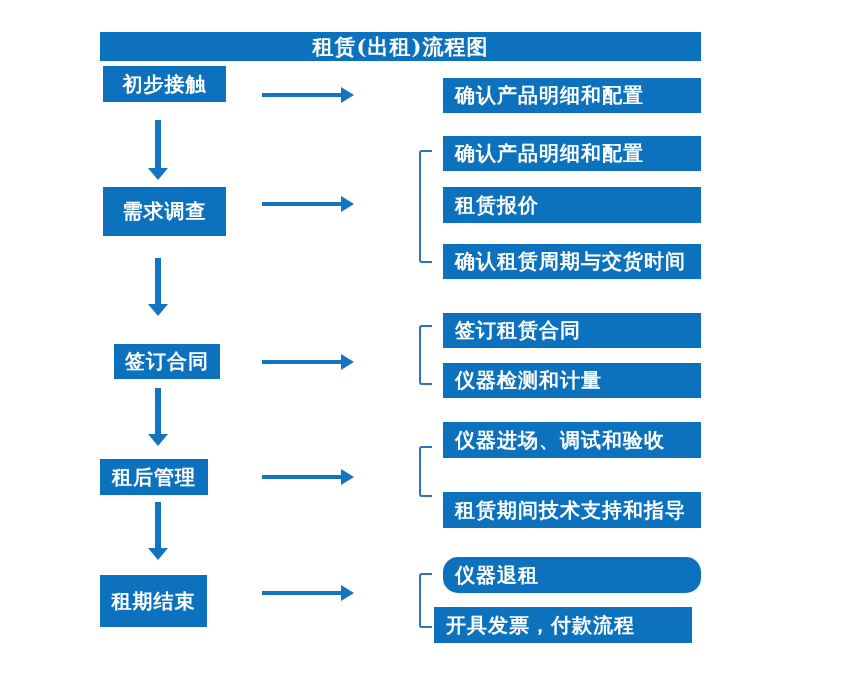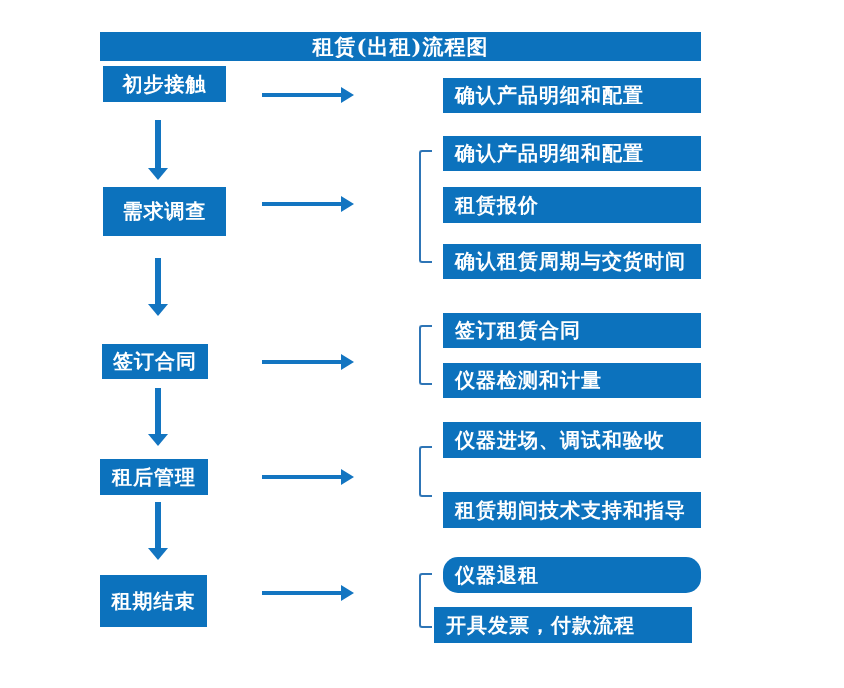--- a/index.html
+++ b/index.html
@@ -74,21 +74,21 @@
 </style>
 </head>
 <body>
 
 <div class="stage">
 
   <div class="box title-bar" style="left:100px;top:16px;width:601px;height:29px;margin-top:16px;">租赁(出租)流程图</div>
 
   <div class="box left-box" style="left:103px;top:66px;width:123px;height:36px;">初步接触</div>
   <div class="box left-box" style="left:103px;top:187px;width:123px;height:49px;">需求调查</div>
-  <div class="box left-box" style="left:102px;top:344px;width:106px;height:35px;">签订合同</div>
+  <div class="box left-box" style="left:114px;top:344px;width:106px;height:35px;">签订合同</div>
   <div class="box left-box" style="left:100px;top:459px;width:108px;height:36px;">租后管理</div>
   <div class="box left-box" style="left:100px;top:575px;width:107px;height:52px;">租期结束</div>
 
   <div class="v-arrow" style="left:148px;top:120px;height:60px;">
     <div class="shaft"></div>
     <div class="head"></div>
   </div>
   <div class="v-arrow" style="left:148px;top:258px;height:58px;">
     <div class="shaft"></div>
     <div class="head"></div>

